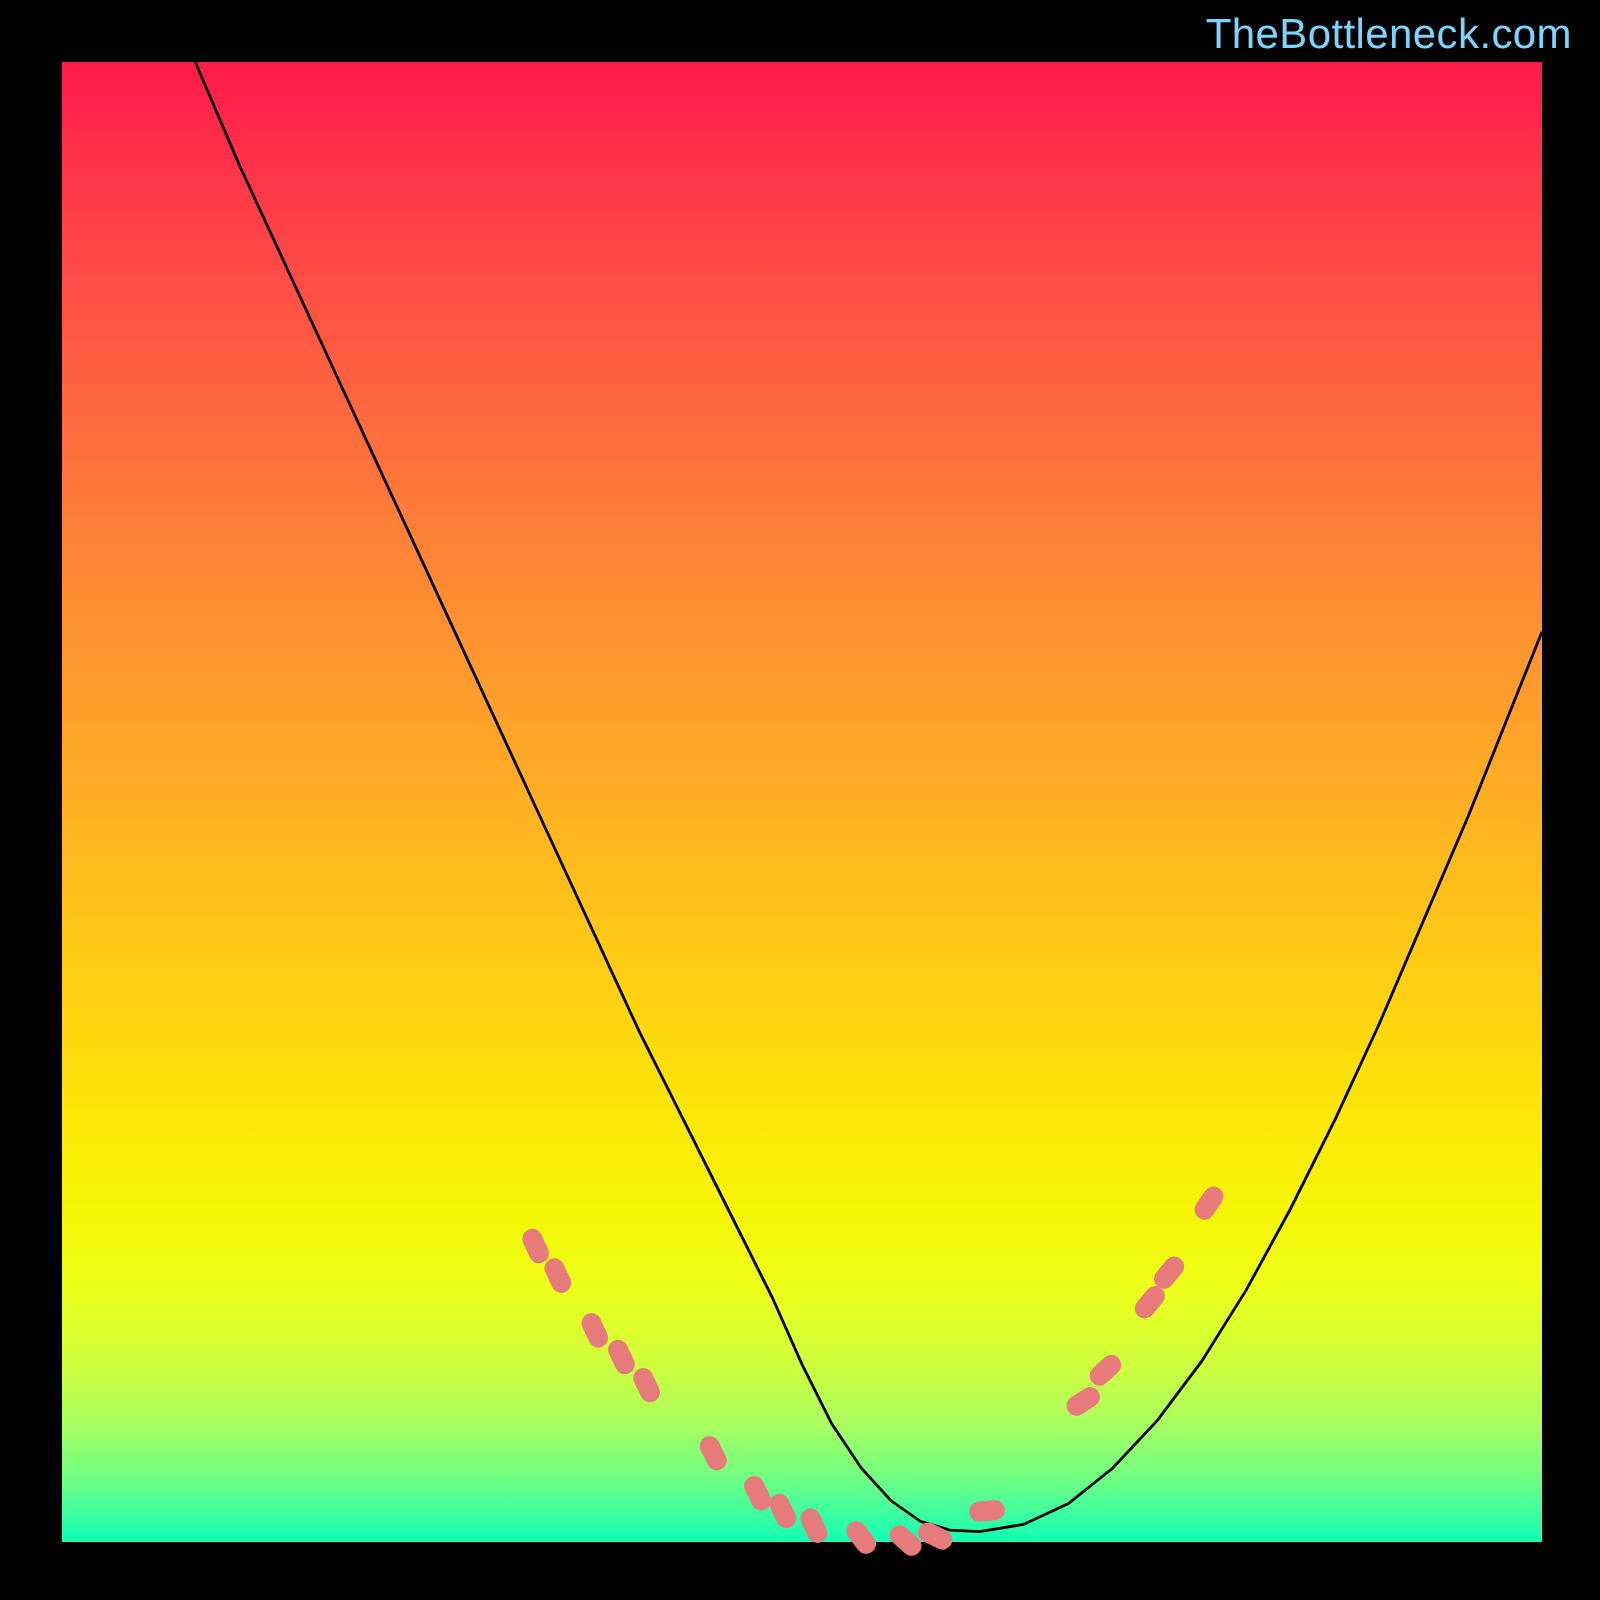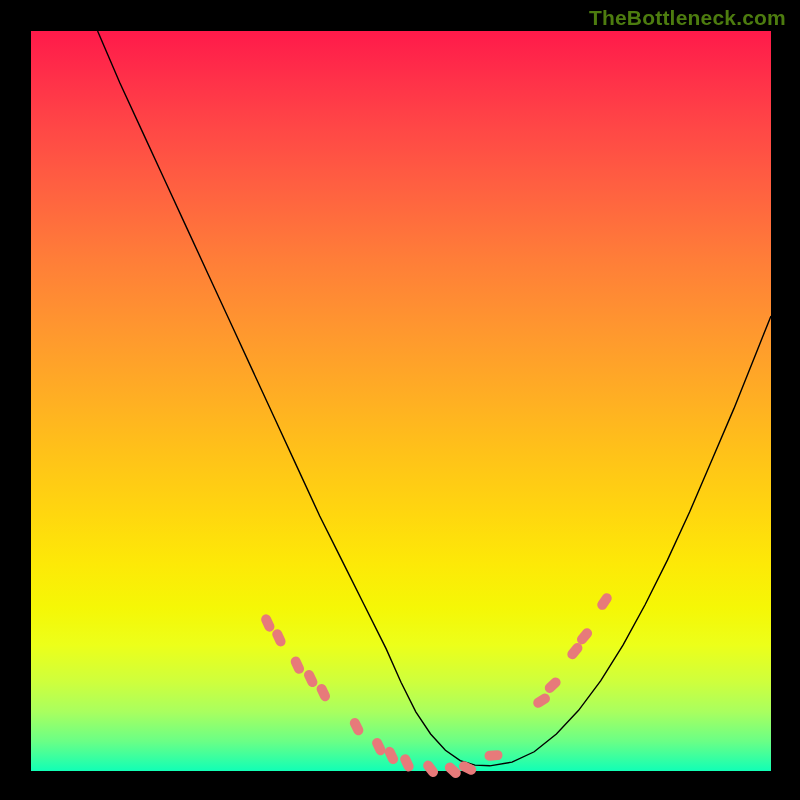--- a/index.html
+++ b/index.html
@@ -9,23 +9,23 @@
     height: 800px;
     background: #000;
     position: relative;
     font-family: Arial, Helvetica, sans-serif;
     overflow: hidden;
   }
   .watermark {
     position: absolute;
     top: 6px;
     right: 14px;
-    color: #4d7c0f;
+    color: #7dd3fc;
     font-size: 21px;
-    font-weight: 700;
+    font-weight: 400;
     z-index: 10;
     letter-spacing: 0.2px;
   }
   .plot-area {
     position: absolute;
     left: 31px;
     top: 31px;
     width: 740px;
     height: 740px;
     background: linear-gradient(to bottom,

